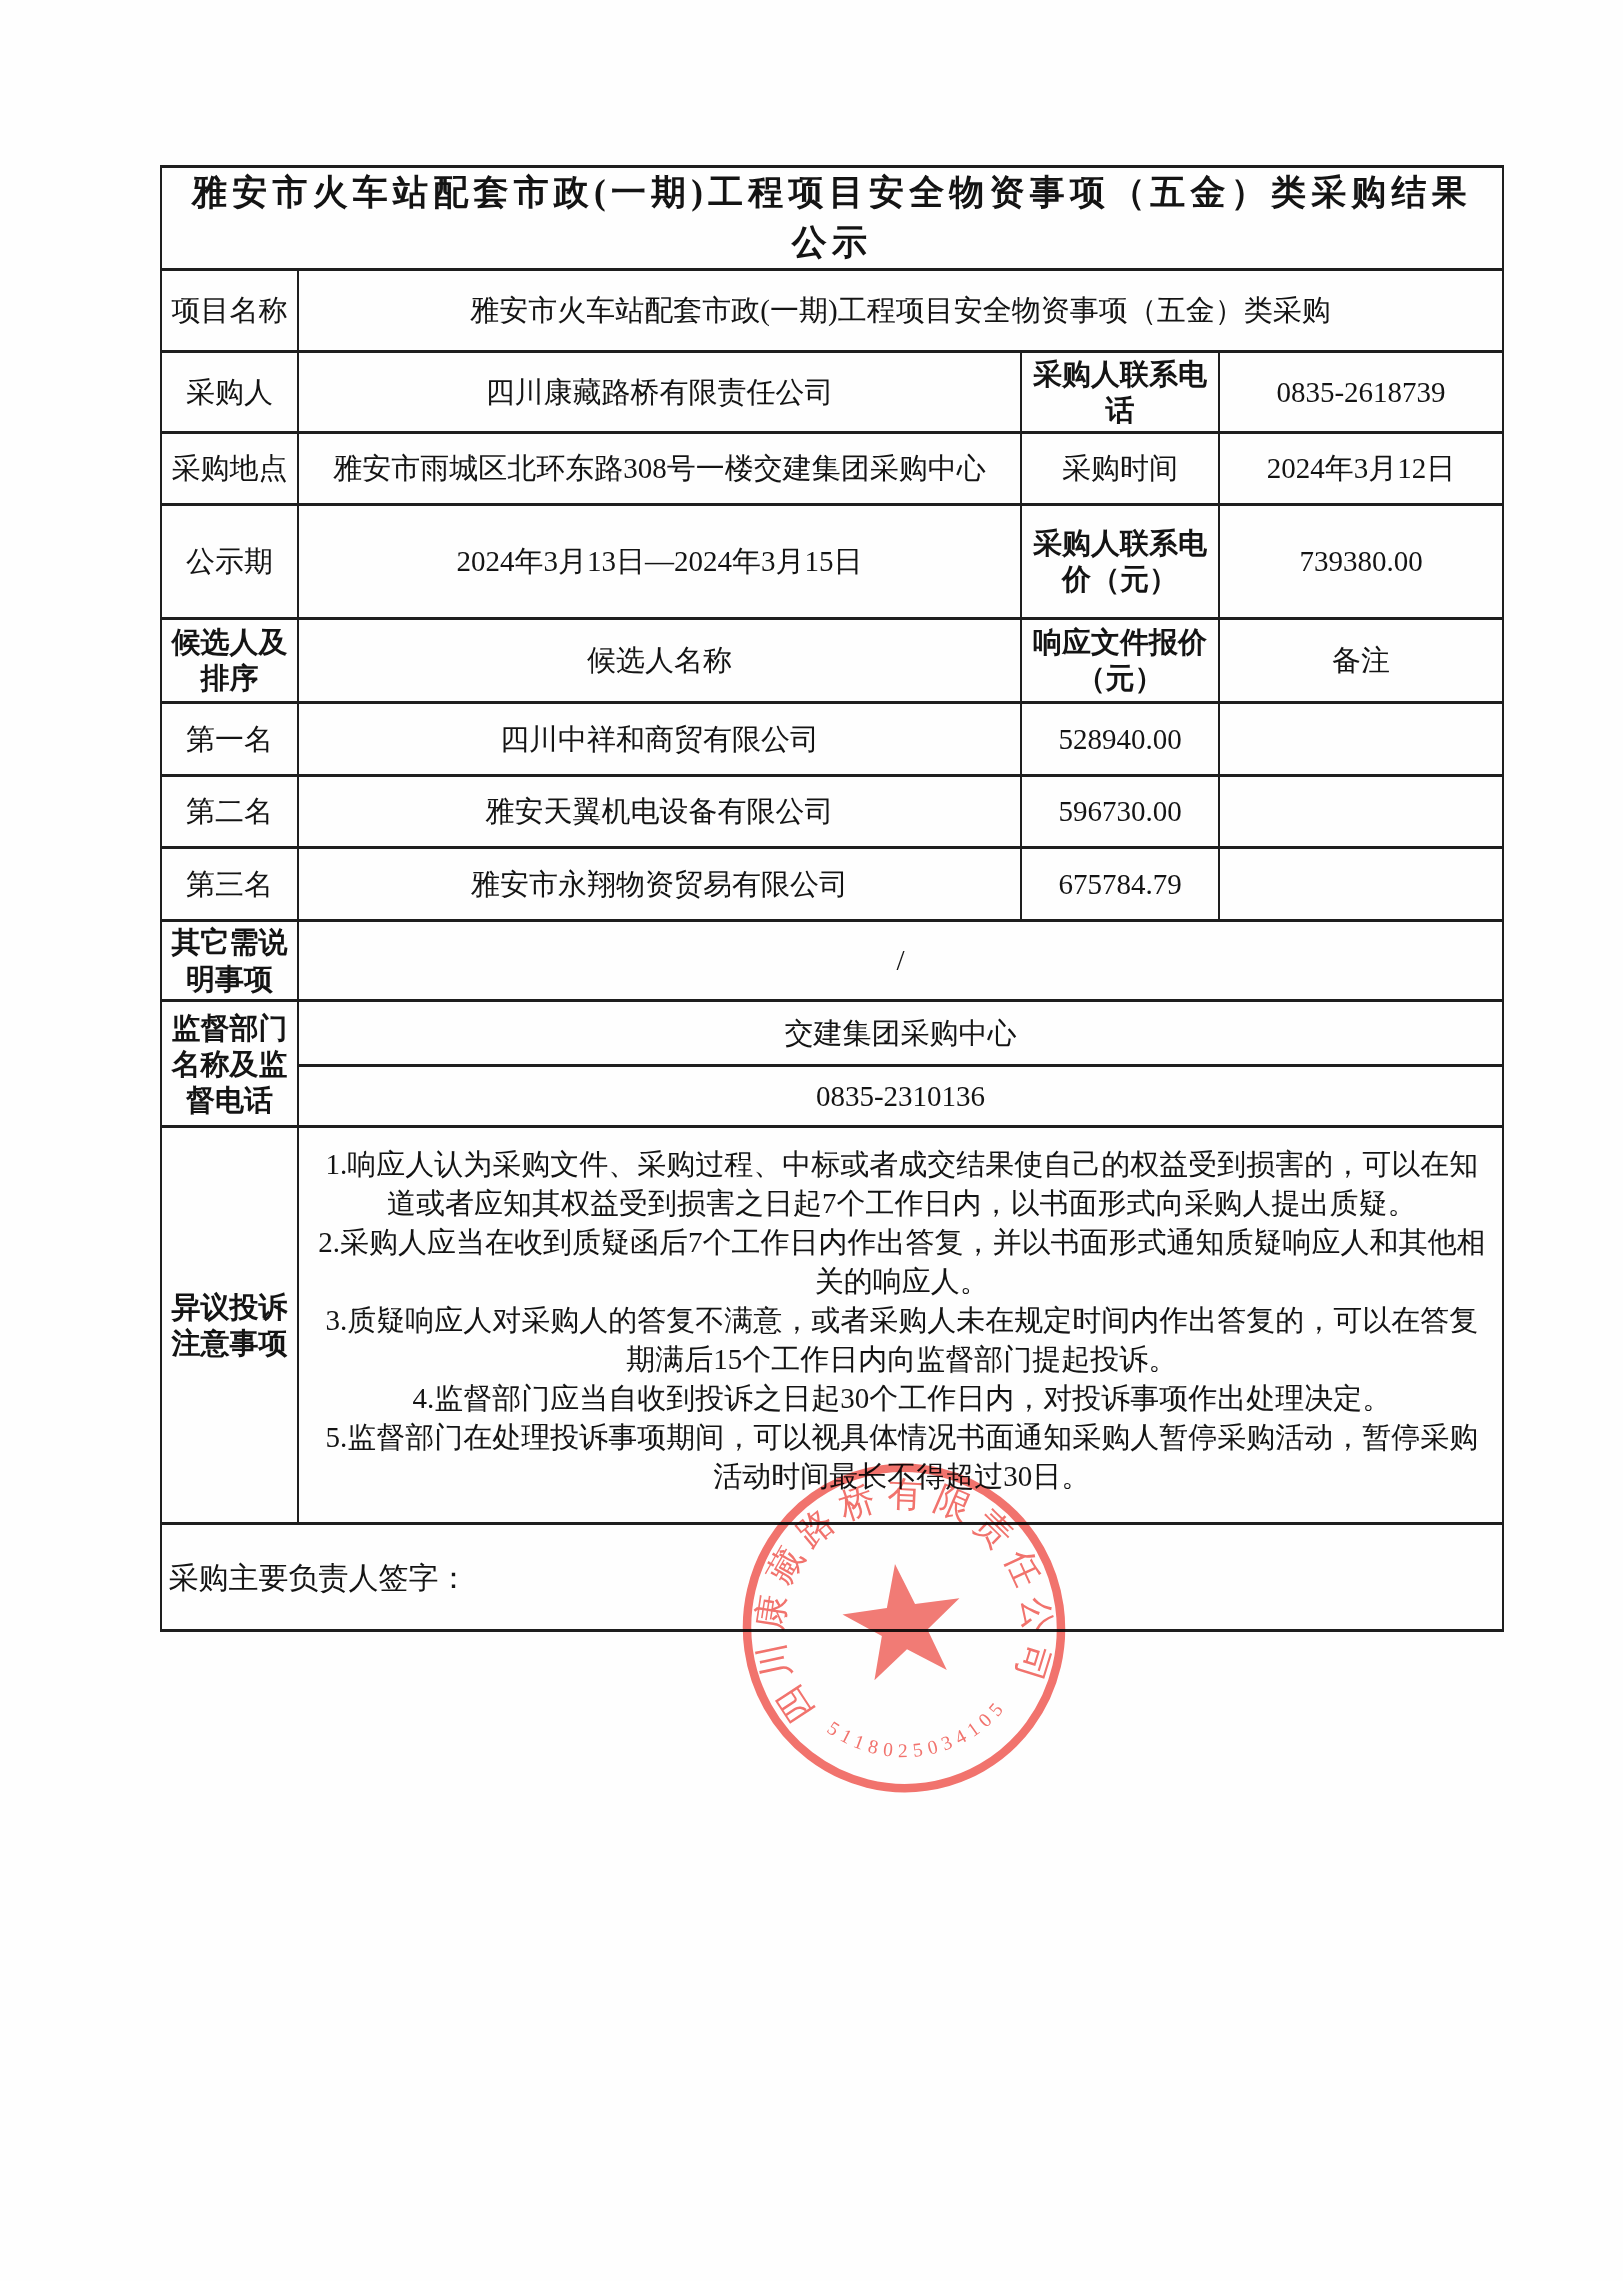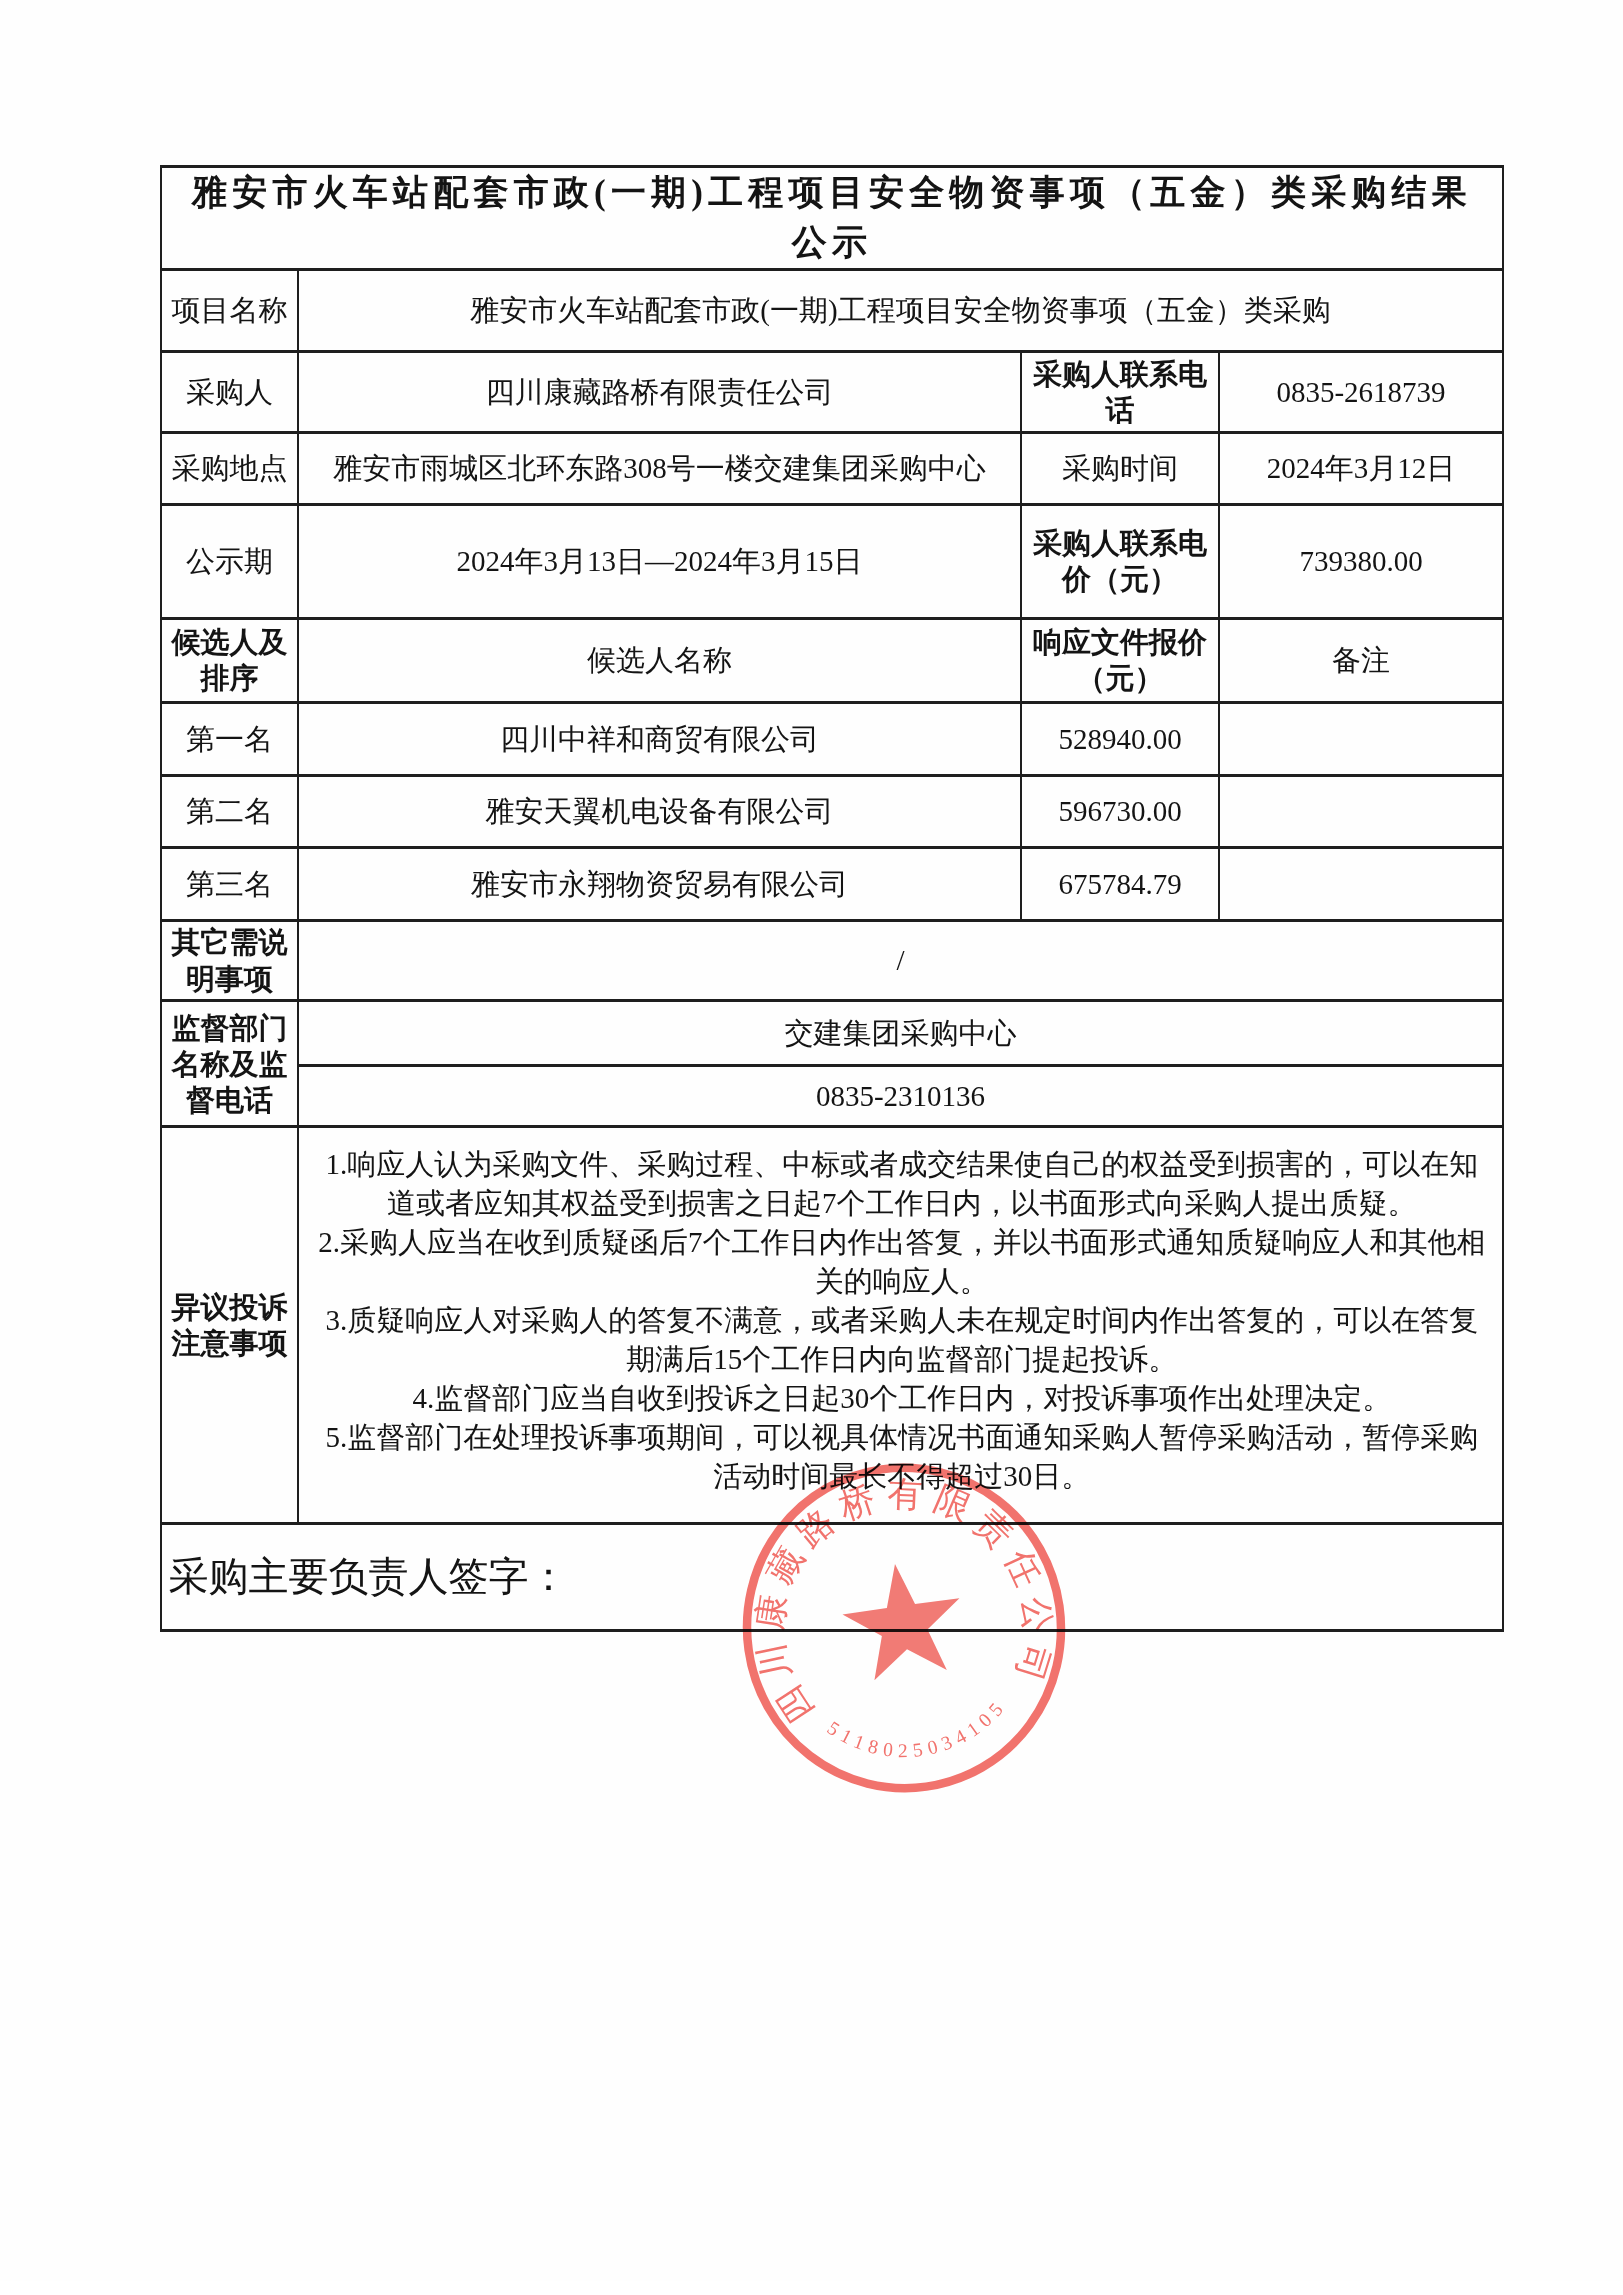--- a/index.html
+++ b/index.html
@@ -49,21 +49,21 @@
     vertical-align: top;
     padding: 17px 15.7px 13px 18.3px;
   }
   .notice-item {
     font-size: 29px;
     line-height: 39px;
   }
   tr.r-sig td {
     text-align: left;
     padding-left: 6.5px;
-    font-size: 40px;
+    font-size: 30px;
   }
   .stamp {
     position: absolute;
     left: 734px;
     top: 1458px;
     width: 340px;
     height: 340px;
     mix-blend-mode: multiply;
     opacity: 0.93;
     pointer-events: none;

